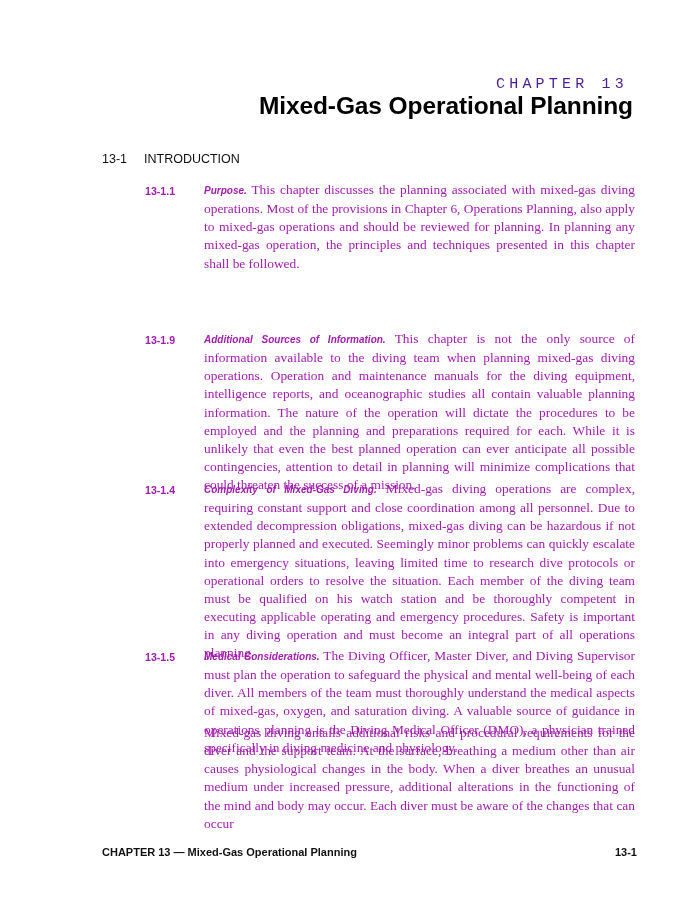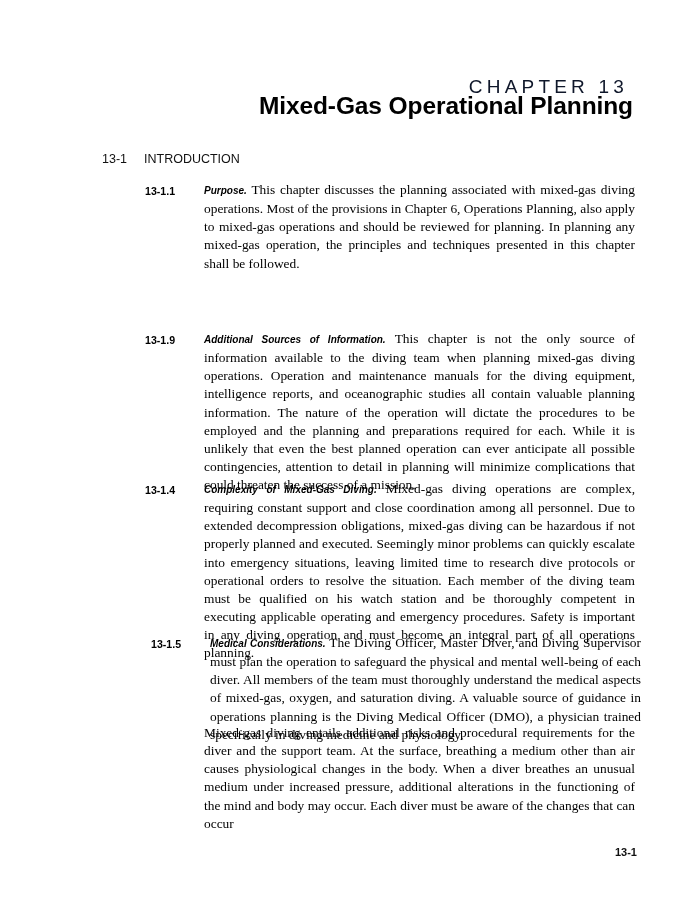--- a/index.html
+++ b/index.html
@@ -2,41 +2,41 @@
 <html><head>
 <meta charset="utf-8">
 <style>
   * { margin: 0; padding: 0; box-sizing: border-box; }
   html, body { width: 695px; height: 899px; background: #ffffff; overflow: hidden; }
   body { position: relative; color: #111111; }
   .page { position: absolute; left: 0; top: 0; width: 695px; height: 899px; background: #fff; }
 
   .chapter-label {
     position: absolute; right: 67px; top: 76px;
-    font-family: Liberation Sans, sans-serif;
-    font-size: 19px; letter-spacing: 4.2px; color: #0f172a;
+    font-family: Liberation Mono, monospace;
+    font-size: 15px; letter-spacing: 4.2px; color: #4c1d95;
   }
   .chapter-title {
     position: absolute; right: 62px; top: 92px;
     font-family: "Liberation Sans", sans-serif;
     font-weight: bold; font-size: 24.5px; color: #000;
     letter-spacing: -0.1px;
     margin-left: 47px;
   }
 
   .section-heading {
     position: absolute; left: 102px; top: 152px;
     font-family: "Liberation Sans", sans-serif;
     font-weight: normal; font-size: 12.5px; color: #111;
   }
   .section-heading .num { display: inline-block; width: 42px; }
 
   .para {
     position: absolute; left: 145px; width: 490px;
-    font-family: "Liberation Serif", serif; font-size: 13.4px; line-height: 18.15px; color: #000000;
+    font-family: "Liberation Serif", serif; font-size: 13.4px; line-height: 18.15px; color: #a21caf;
   }
   .para .pnum {
     position: absolute; left: 0; top: 1px;
     font-family: "Liberation Sans", sans-serif; font-weight: bold; font-size: 10.6px;
   }
   .para .pbody {
     margin-left: 59px; text-align: justify;
   }
   .para .ptitle {
     font-family: "Liberation Sans", sans-serif; font-weight: bold; font-size: 10px; font-style: italic;
@@ -69,26 +69,27 @@
   <div class="para" style="top:330px;">
     <span class="pnum">13-1.9</span>
     <div class="pbody"><span class="ptitle">Additional Sources of Information.</span> <span>This chapter is not the only source of information available to the diving team when planning mixed-gas diving operations. Operation and maintenance manuals for the diving equipment, intelligence reports, and oceanographic studies all contain valuable planning information. The nature of the operation will dictate the procedures to be employed and the planning and preparations required for each. While it is unlikely that even the best planned operation can ever anticipate all possible contingencies, attention to detail in planning will minimize complications that could threaten the success of a mission.</span></div>
   </div>
 
   <div class="para" style="top:480px;">
     <span class="pnum">13-1.4</span>
     <div class="pbody"><span class="ptitle">Complexity of Mixed-Gas Diving.</span> <span>Mixed-gas diving operations are complex, requiring constant support and close coordination among all personnel. Due to extended decompression obligations, mixed-gas diving can be hazardous if not properly planned and executed. Seemingly minor problems can quickly escalate into emergency situations, leaving limited time to research dive protocols or operational orders to resolve the situation. Each member of the diving team must be qualified on his watch station and be thoroughly competent in executing applicable operating and emergency procedures. Safety is important in any diving operation and must become an integral part of all operations planning.</span></div>
   </div>
 
-  <div class="para" style="top:634px;margin-left:6px;">
+  <div class="para" style="top:647px;">
     <span class="pnum">13-1.5</span>
     <div class="pbody"><span class="ptitle">Medical Considerations.</span> <span>The Diving Officer, Master Diver, and Diving Supervisor must plan the operation to safeguard the physical and mental well-being of each diver. All members of the team must thoroughly understand the medical aspects of mixed-gas, oxygen, and saturation diving. A valuable source of guidance in operations planning is the Diving Medical Officer (DMO), a physician trained specifically in diving medicine and physiology.</span></div>
   </div>
 
   <div class="para" style="top:724px;">
     <div class="pbody"><span>Mixed-gas diving entails additional risks and procedural requirements for the diver and the support team. At the surface, breathing a medium other than air causes physiological changes in the body. When a diver breathes an unusual medium under increased pressure, additional alterations in the functioning of the mind and body may occur. Each diver must be aware of the changes that can occur</span></div>
   </div>
 
   <div class="footer">
+    <span>CHAPTER 13 — Mixed-Gas Operational Planning</span>
     <span class="right">13-1</span>
   </div>
 
 </div>
 
 </body></html>

